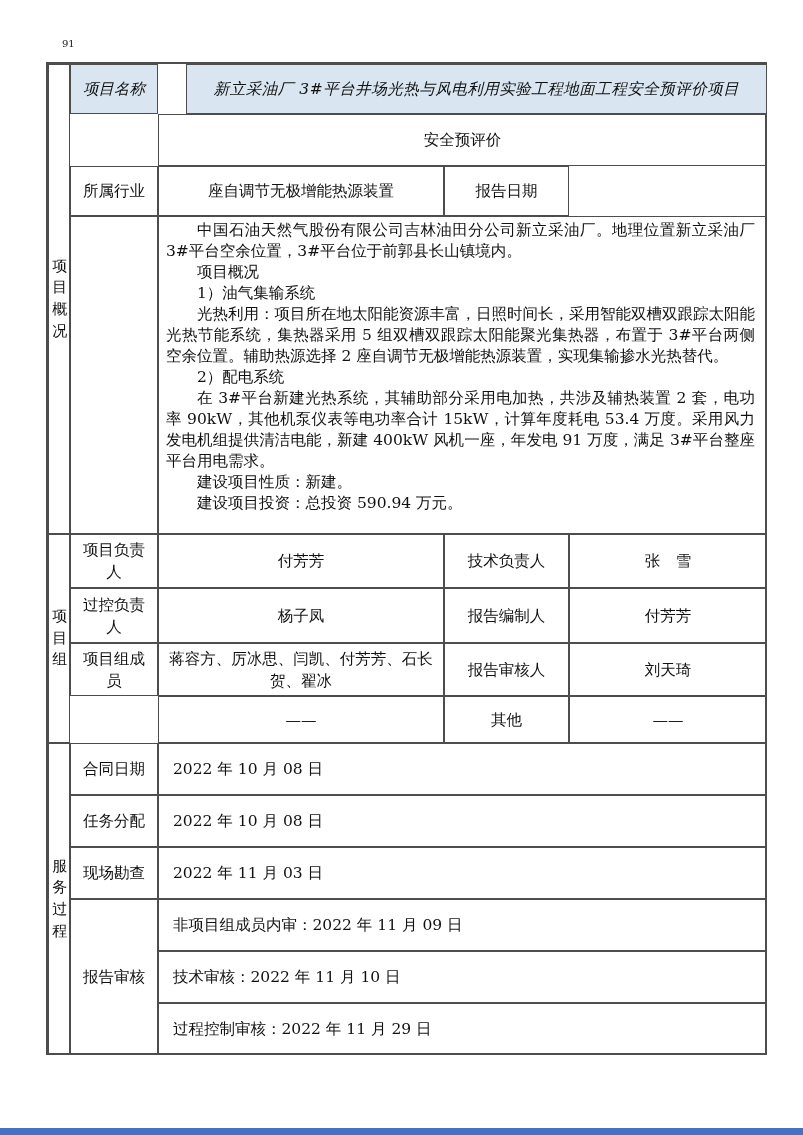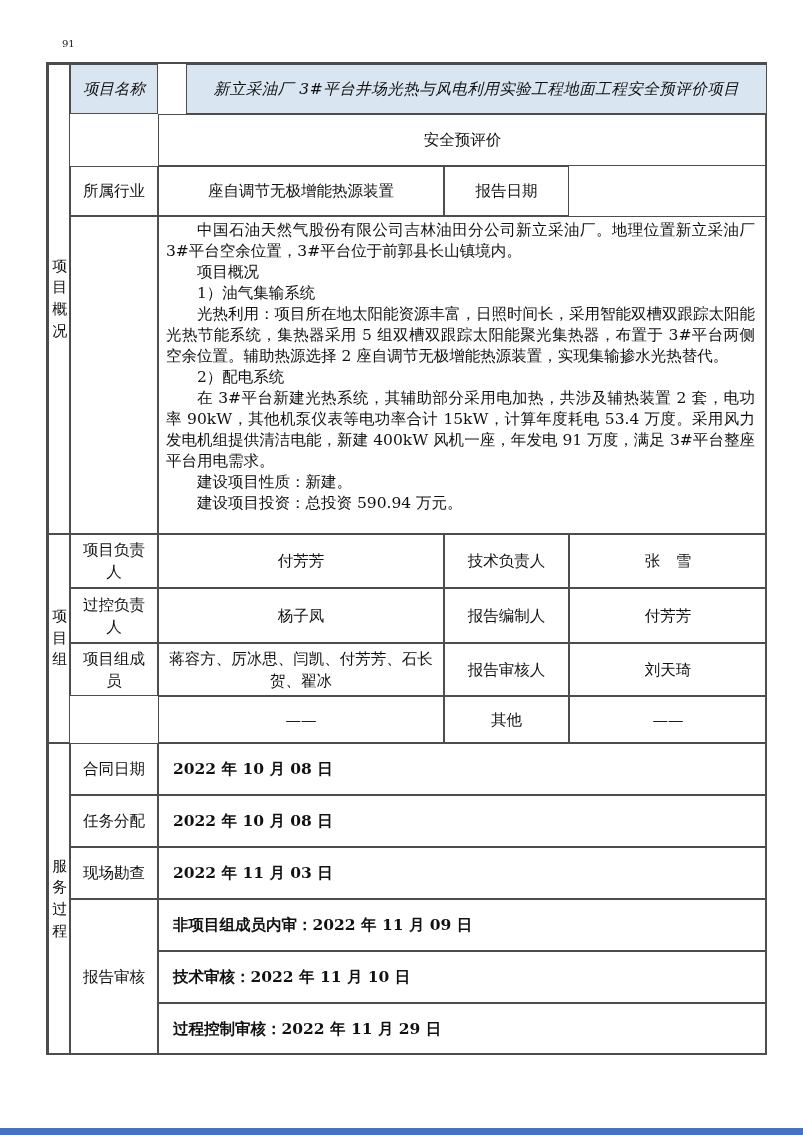--- a/index.html
+++ b/index.html
@@ -30,21 +30,21 @@
   }
   .cell{
     border:1px solid var(--border);
     display:flex;align-items:center;justify-content:center;
     font-size:15.5px;line-height:22px;
     text-align:center;
     padding:2px 8px;
     overflow:hidden;
   }
   .cell.blue{background:var(--header-bg);font-style:italic;}
-  .cell.left{justify-content:flex-start;text-align:right;padding-left:14px;font-weight:bold;}
+  .cell.left{justify-content:flex-start;text-align:right;padding-left:14px;}
   .vcell{padding:0;}
   .vtext{
     width:1.1em;
     word-break:break-all;
     line-height:1.45;
     font-size:15px;
     text-align:right;
   }
   .overview-cell{
     align-items:flex-start;justify-content:flex-start;

